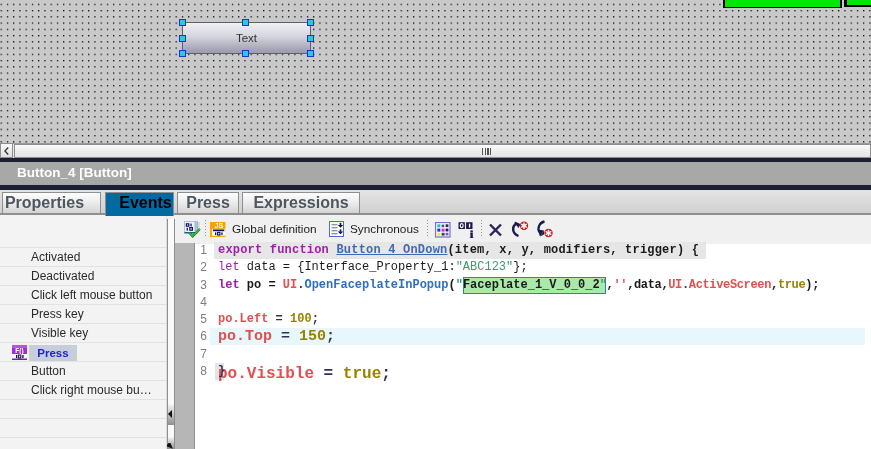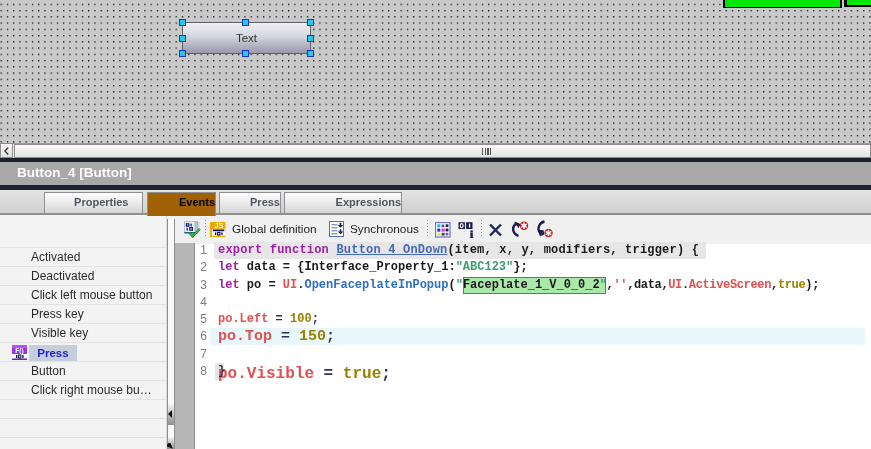--- a/index.html
+++ b/index.html
@@ -26,22 +26,22 @@
   
   #dark1{left:0;top:158px;width:871px;height:4px;background:#1b2130;}
   #title{left:0;top:162px;width:871px;height:31px;background:#a8a8a8;color:#fff;
     font-size:13.5px;font-weight:bold;line-height:22px;padding-left:17px;}
   #dark2{left:0;top:185px;width:871px;height:4.5px;background:#1b2130;}
 
   
   #tabrow{left:0;top:189.5px;width:871px;height:24.5px;background:linear-gradient(#e4e4e4,#cfcfcf);}
   .tab{position:absolute;top:192px;height:22px;border:1px solid #8f8f8f;box-sizing:border-box;
     background:linear-gradient(#fefefe,#e9e9e9 55%,#d3d3d3);color:#4e5660;
-    font-size:11px;font-weight:bold;text-align:right;line-height:19.5px;margin-left:42px;}
-  .tab.sel{background:#a16207;color:#000;height:23.5px;border-bottom:none;z-index:2;padding-left:12px;}
+    font-size:16px;font-weight:bold;text-align:center;line-height:19.5px;}
+  .tab.sel{background:#0369a1;color:#000;height:23.5px;border-bottom:none;z-index:2;padding-left:12px;}
 
   
   #body{left:0;top:214px;width:871px;height:235px;background:#f0f0f0;}
 
   
   .tbico{position:absolute;}
   .dotsep{position:absolute;top:220px;width:1px;height:17px;
      background-image:linear-gradient(#9a9a9a 50%, rgba(0,0,0,0) 50%);background-size:1px 3px;}
   .tblabel{position:absolute;top:222px;font-size:11.8px;color:#1c1c1c;}
 
@@ -172,21 +172,21 @@
   <div class="lnum" style="left:195px;top:242.0px;">1</div>
   <div class="lnum" style="left:195px;top:259.3px;">2</div>
   <div class="lnum" style="left:195px;top:276.5px;">3</div>
   <div class="lnum" style="left:195px;top:293.8px;">4</div>
   <div class="lnum" style="left:195px;top:311.0px;">5</div>
   <div class="lnum" style="left:195px;top:328.3px;">6</div>
   <div class="lnum" style="left:195px;top:345.5px;">7</div>
   <div class="lnum" style="left:195px;top:362.8px;">8</div>
 
   <div class="cline" style="left:218px;top:242.0px;letter-spacing:0.2px;font-family:'Liberation Mono';font-size:12px;font-weight:bold;"><span class="kw">export function </span><span class="fn">Button_4_OnDown</span><span class="blk">(item, x, y, modifiers, trigger) {</span></div>
-  <div class="cline" style="left:218px;top:259.3px;font-family:'Liberation Mono';font-size:12px;font-weight:bold;"><span class="kw">let </span><span class="blk">data = {Interface_Property_1:</span><span class="tl">"ABC123"</span><span class="blk">};</span></div>
+  <div class="cline" style="left:218px;top:259.3px;font-family:'Liberation Mono';font-size:12px;font-weight:normal;"><span class="kw">let </span><span class="blk">data = {Interface_Property_1:</span><span class="tl">"ABC123"</span><span class="blk">};</span></div>
   <div class="cline" style="left:218px;top:276.5px;font-family:'Liberation Mono';font-size:12px;font-weight:bold;"><span class="kw">let </span><span class="blk">po = </span><span class="rd">UI</span><span class="nv">.</span><span class="bl">OpenFaceplateInPopup</span><span class="blk">(</span><span class="tl">"</span><span class="blk">Faceplate_1_V_0_0_2</span><span style="letter-spacing:-0.35px;"><span class="tl">"</span><span class="blk">,</span><span class="rd">''</span><span class="blk">,data,</span><span class="rd">UI</span><span class="nv">.</span><span class="rd">ActiveScreen</span><span class="blk">,</span><span class="ol">true</span><span class="blk">);</span></span></div>
   <div class="cline" style="left:218px;top:311.0px;font-family:'Liberation Mono';font-size:12px;font-weight:bold;text-align:right;"><span class="rd">po.Left</span><span class="nv"> = </span><span class="ol">100</span><span class="nv">;</span></div>
   <div class="cline" style="left:218px;top:328.3px;font-family:'Liberation Mono';font-size:15px;font-weight:bold;"><span class="rd">po.Top</span><span class="nv"> = </span><span class="ol">150</span><span class="nv">;</span></div>
   <div class="cline" style="left:218px;top:366px;font-family:'Liberation Mono';font-size:16px;font-weight:bold;"><span class="rd">po.Visible</span><span class="nv"> = </span><span class="ol">true</span><span class="nv">;</span></div>
   <div class="cline" style="left:218px;top:362.8px;font-family:'Liberation Mono';font-size:12px;font-weight:bold;"><span class="nv">}</span></div>
 
   <svg class="tbico" style="left:183.5px;top:221px;" width="17" height="17" viewBox="0 0 17 17">
     <rect x="0.5" y="0.5" width="12.5" height="11.5" fill="#eef4fb" stroke="#b0c0d8" stroke-width="1"></rect>
     <rect x="10.6" y="0.5" width="1.2" height="10" fill="#8fa8c0"></rect>
     <rect x="12.6" y="0.5" width="1.2" height="10" fill="#8fa8c0"></rect>

